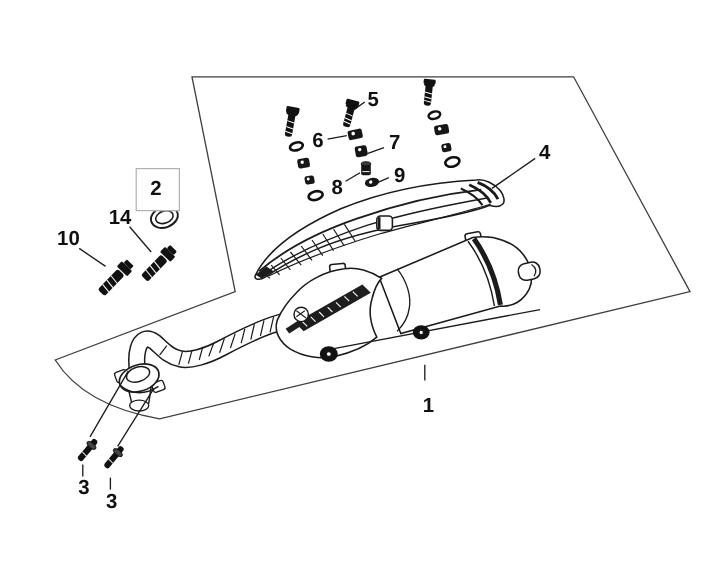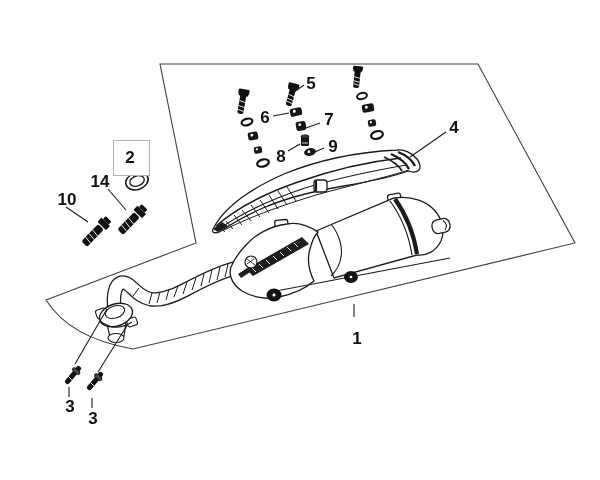--- a/index.html
+++ b/index.html
@@ -267,16 +267,16 @@
   <div class="callout" style="left:357px;top:338px">1</div>
   <div class="callout" style="left:130px;top:157px">2</div>
   <div class="callout" style="left:70px;top:406px">3</div>
   <div class="callout" style="left:93px;top:418px">3</div>
   <div class="callout" style="left:454px;top:127px">4</div>
   <div class="callout" style="left:311px;top:83px">5</div>
   <div class="callout" style="left:265px;top:117px">6</div>
   <div class="callout" style="left:329px;top:119px">7</div>
   <div class="callout" style="left:281px;top:156px">8</div>
   <div class="callout" style="left:333px;top:146px">9</div>
-  <div class="callout" style="left:67px;top:199px">10</div>
+  <div class="callout" style="left:57px;top:199px">10</div>
   <div class="callout" style="left:100px;top:181px">14</div>
 
 </div>
 
 </body></html>

